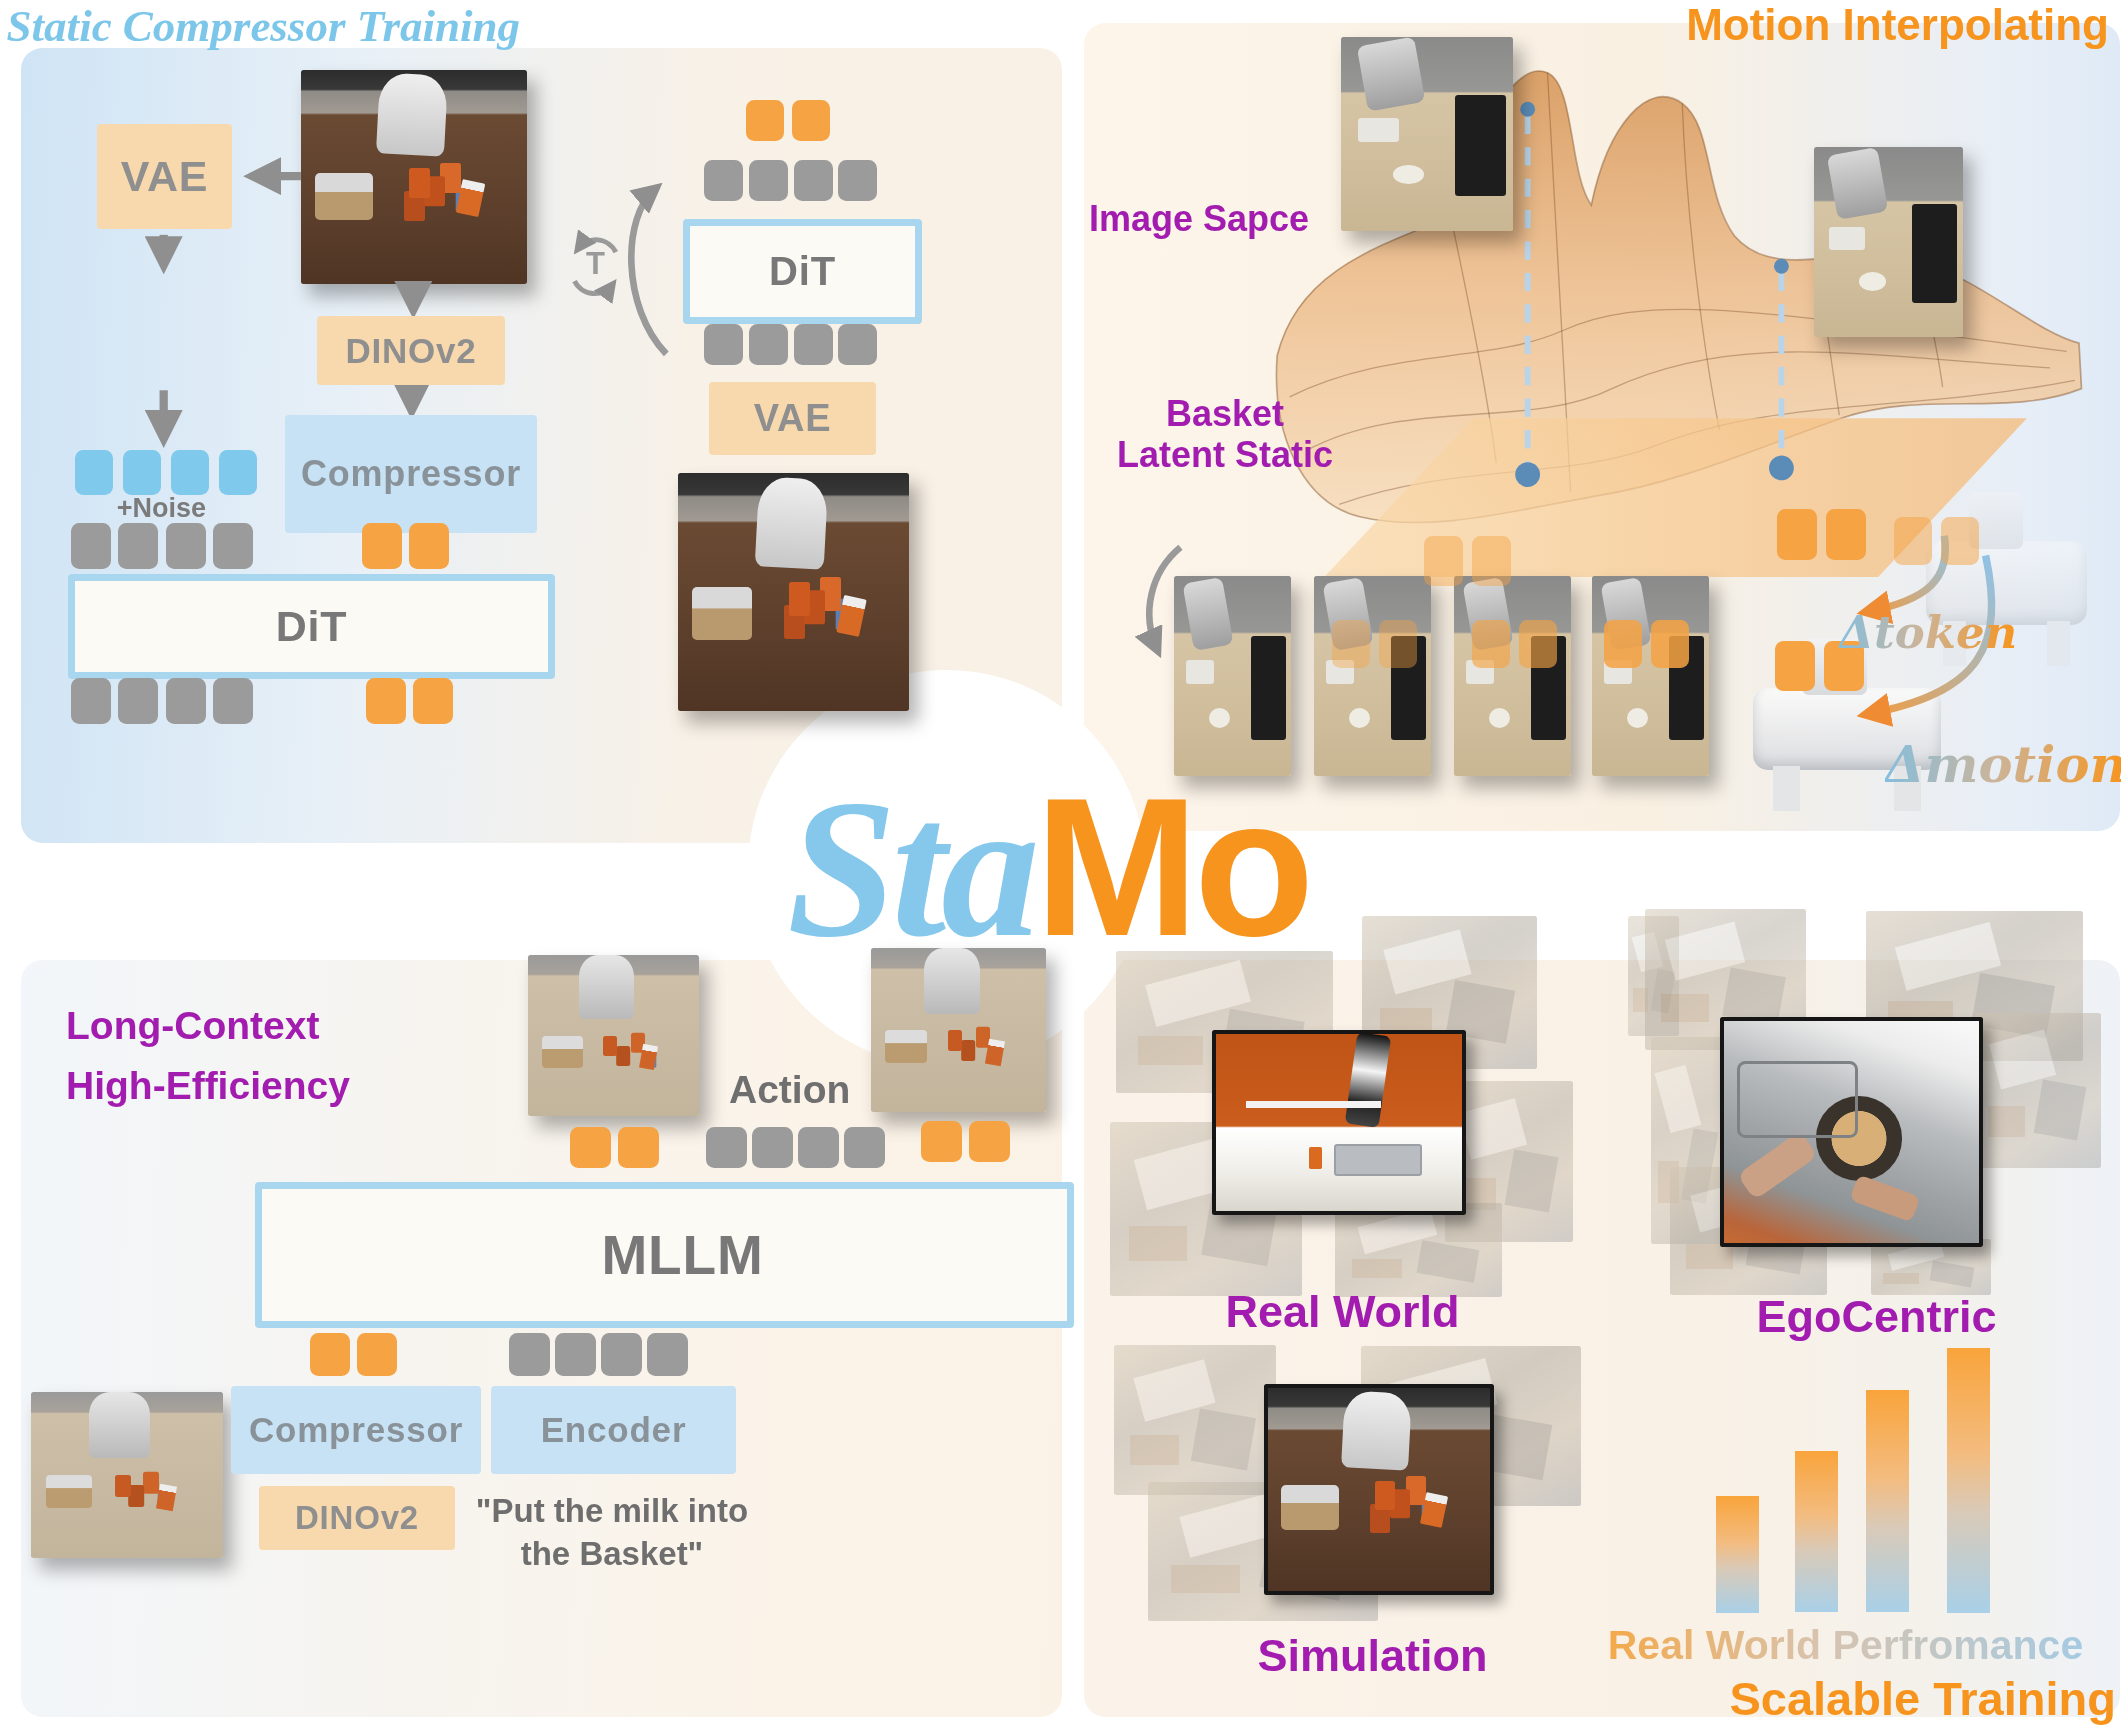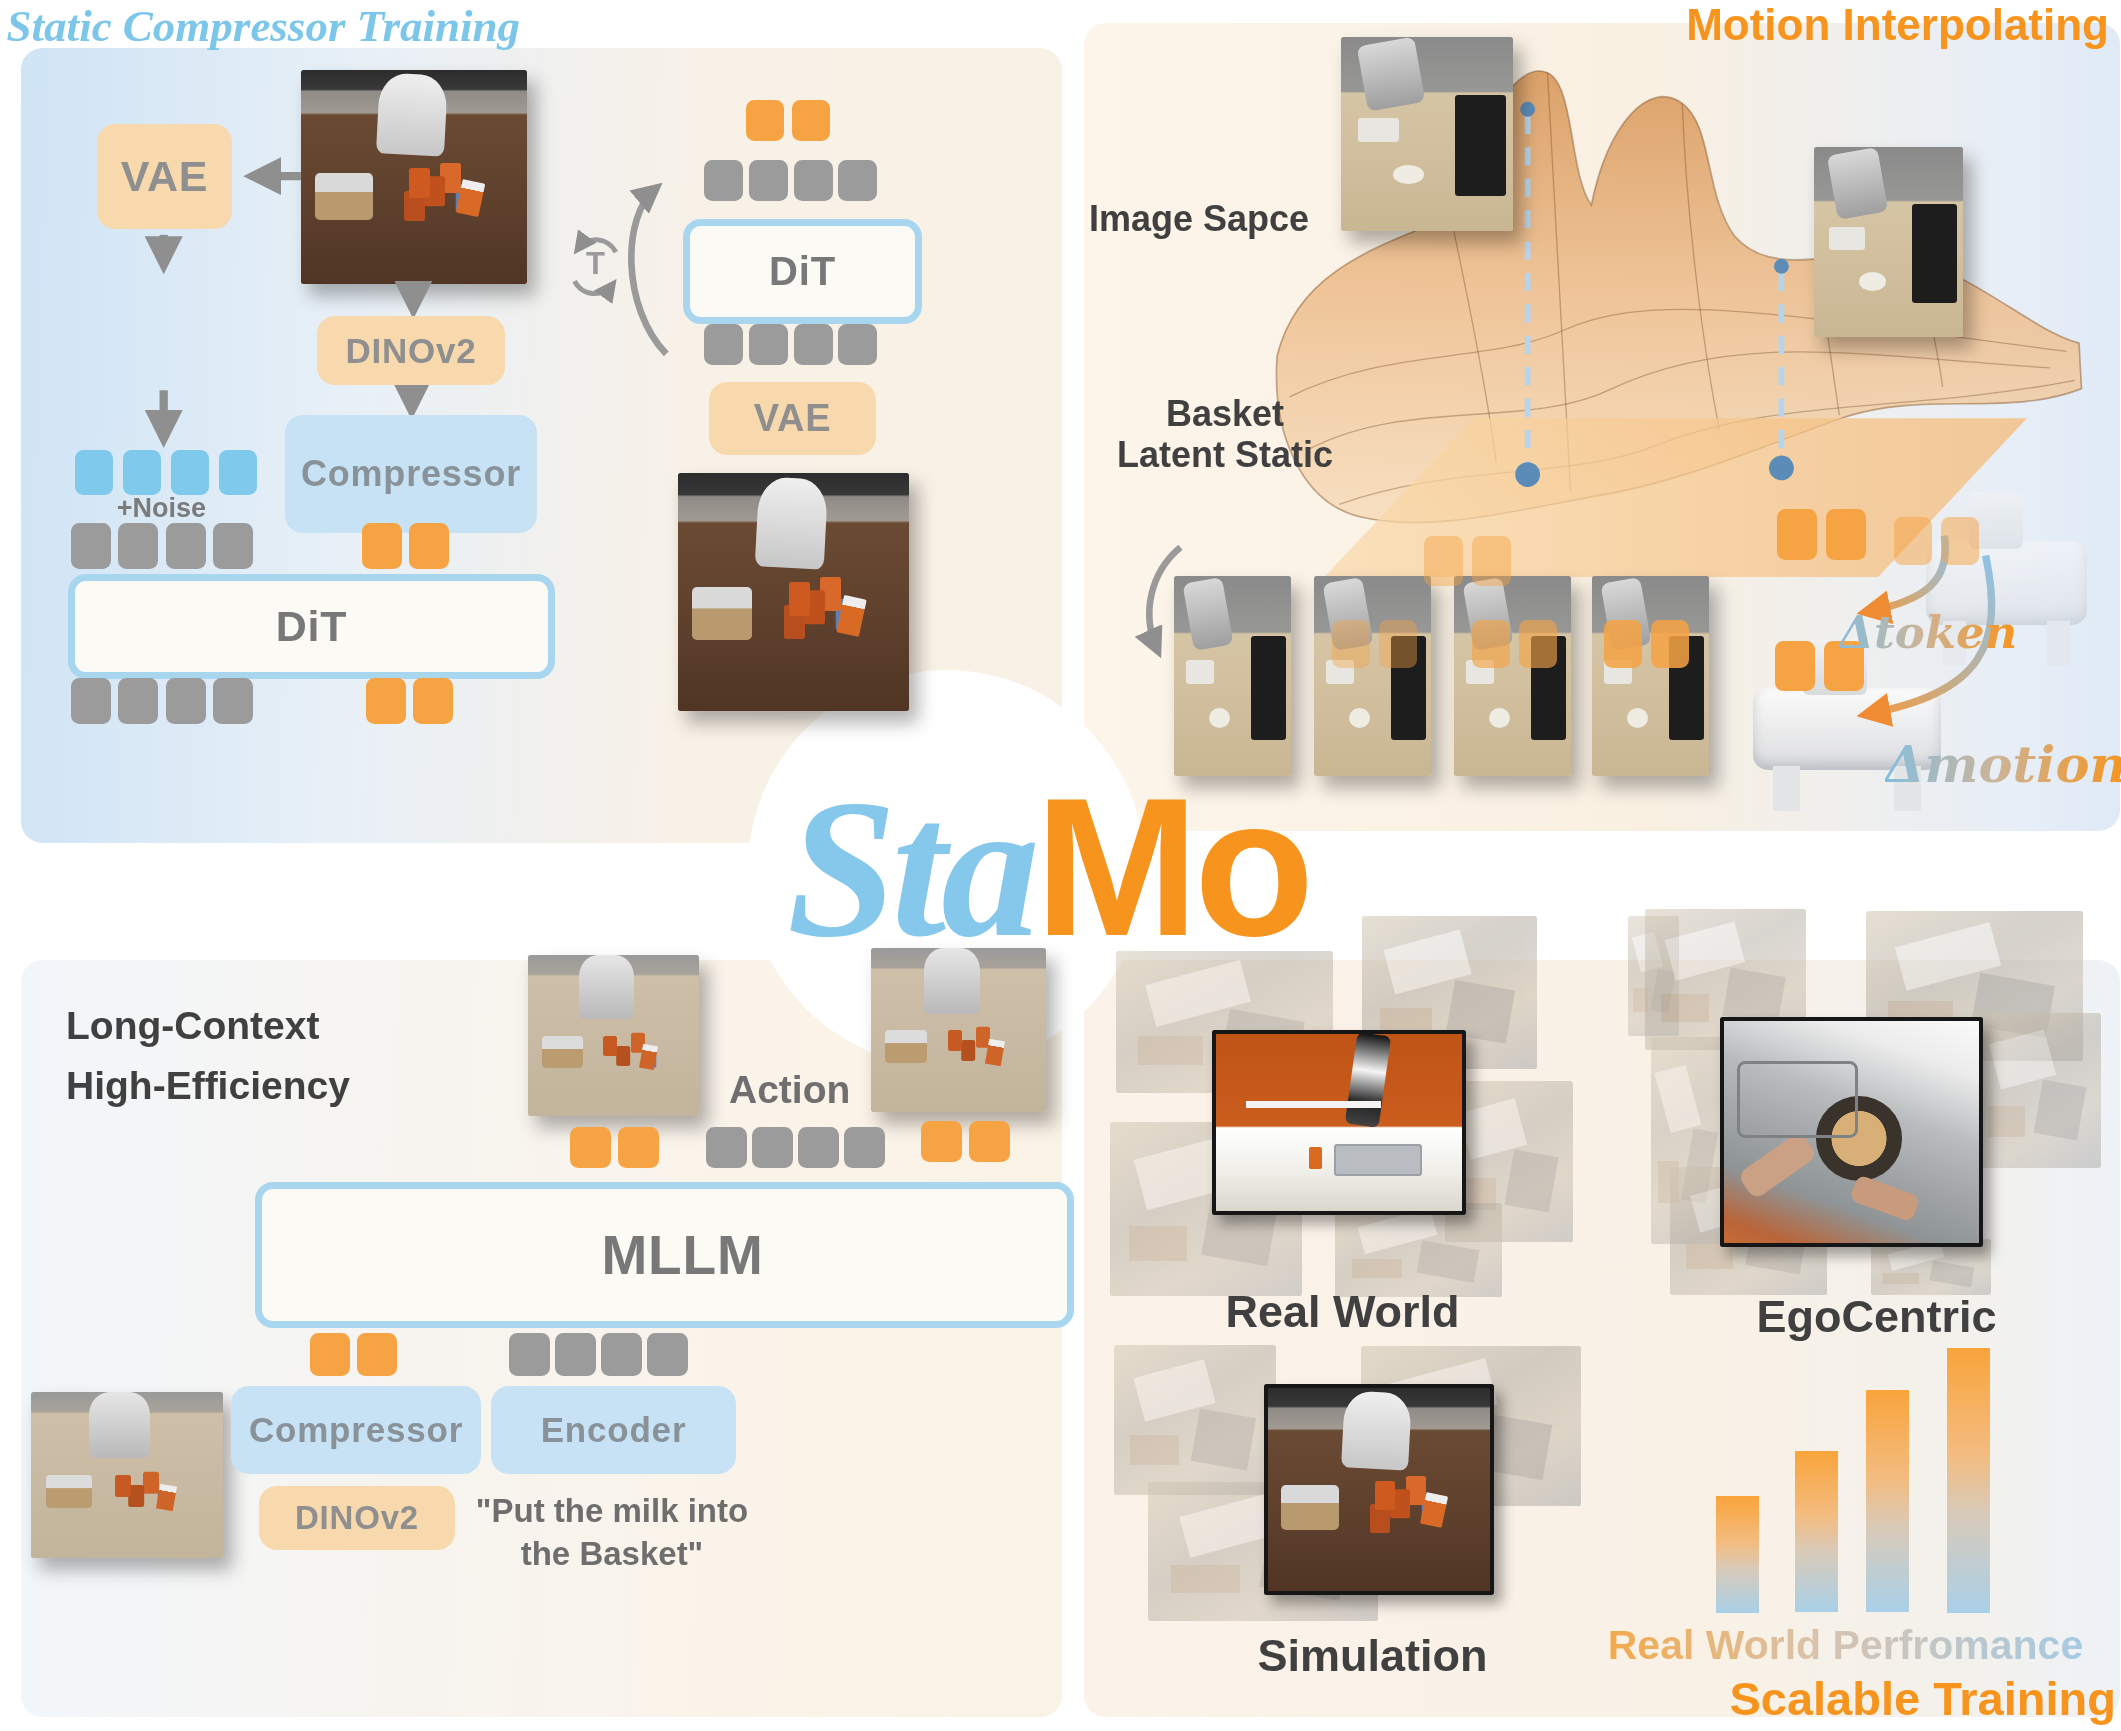--- a/index.html
+++ b/index.html
@@ -53,29 +53,29 @@
   .scene-grip{background:transparent;box-shadow:none;overflow:visible;}
   .scene-grip .el1{left:12%;top:30%;width:76%;height:44%;background:linear-gradient(180deg,#fdfdfd,#d8dade);border-radius:15px;box-shadow:inset 0 -6.6px 11.6px rgba(120,130,140,.4);}
   .scene-grip .el2{left:32%;top:4%;width:26%;height:30%;background:linear-gradient(180deg,#f2f3f5,#d4d7da);border-radius:6.6px;}
   .scene-grip .el3{left:20%;top:72%;width:60%;height:24%;background:linear-gradient(90deg,#e2e4e6 0 18%,transparent 18% 82%,#e2e4e6 82%);}
   .scene-faded{background:linear-gradient(150deg,#d2c6b2 0%,#b3aca1 40%,#c9beae 70%,#a8a8a8 100%);box-shadow:none;}
   .scene-faded .el1{left:15%;top:15%;width:45%;height:30%;background:rgba(255,255,255,.5);transform:rotate(-15deg);}
   .scene-faded .el2{left:50%;top:45%;width:35%;height:35%;background:rgba(90,90,90,.35);transform:rotate(10deg);}
   .scene-faded .el3{left:10%;top:60%;width:30%;height:20%;background:rgba(160,120,80,.4);}
   
   .nodebox{position:absolute;display:flex;align-items:center;justify-content:center;
-     font-weight:bold;color:#8f8f8f;border-radius:18px;z-index:5;letter-spacing:0.8px;}
+     font-weight:bold;color:#8f8f8f;border-radius:4px;z-index:5;letter-spacing:0.8px;}
   .peach{background:#f8d9ae;}
   .bluebox{background:#c6e2f4;color:#8a9299;}
   .outline{background:#fcfaf5;border:7.4px solid #a9d6ef;color:#787878;}
   .token{position:absolute;display:flex;z-index:5;}
   .token i{display:block;border-radius:8.3px;}
   .bar{position:absolute;z-index:5;
      background:linear-gradient(180deg,#f9a43b 0%,#f3bc80 40%,#d9cab8 62%,#a9d0e8 100%);}
-  .lbl{position:absolute;font-weight:bold;color:#404040;z-index:6;white-space:nowrap;}
+  .lbl{position:absolute;font-weight:bold;color:#a21caf;z-index:6;white-space:nowrap;}
   .t-serif{position:absolute;font-family:"Liberation Serif",serif;font-style:italic;font-weight:bold;
      color:#7cc6ea;z-index:6;white-space:nowrap;}
   .orange{color:#f7941d;}
   .delta{position:absolute;font-family:"DejaVu Serif",serif;font-style:italic;font-weight:bold;z-index:6;
      background:linear-gradient(90deg,#85bede 0%,#cbb49a 45%,#f7941d 100%);
      -webkit-background-clip:text;background-clip:text;color:transparent;-webkit-text-fill-color:transparent;}
   .grad-po{background:linear-gradient(90deg,#f8a53c 0%,#d8c3ae 45%,#9fcbe9 100%);
      -webkit-background-clip:text;background-clip:text;color:transparent;-webkit-text-fill-color:transparent;}
   #stamo{position:absolute;left:787px;top:769px;z-index:6;font-size:197px;line-height:1;letter-spacing:-5px;white-space:nowrap;}
   #stamo .sta{font-family:"Liberation Serif",serif;font-style:italic;font-weight:bold;color:#85c8ec;}

